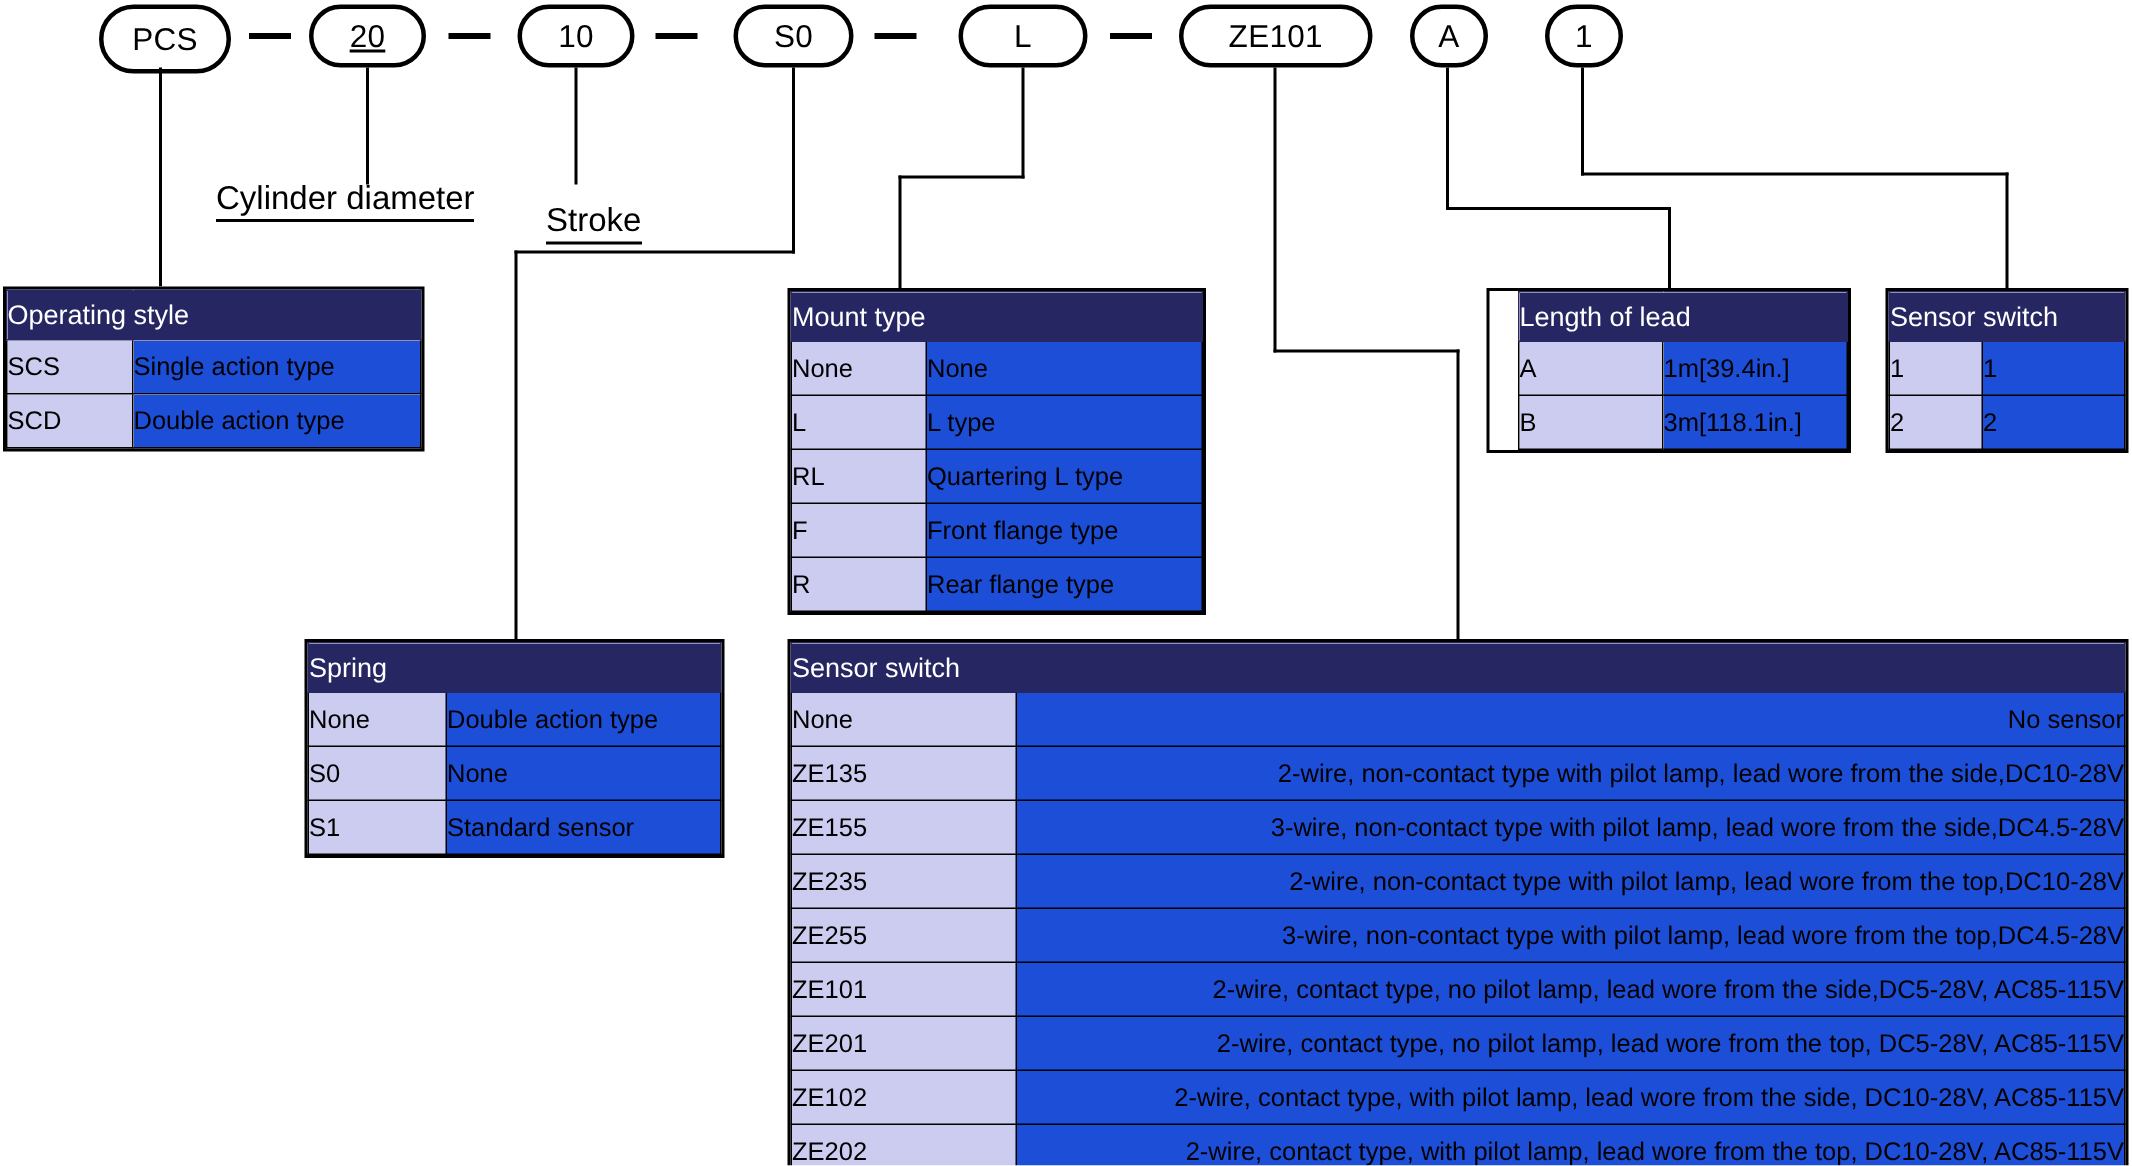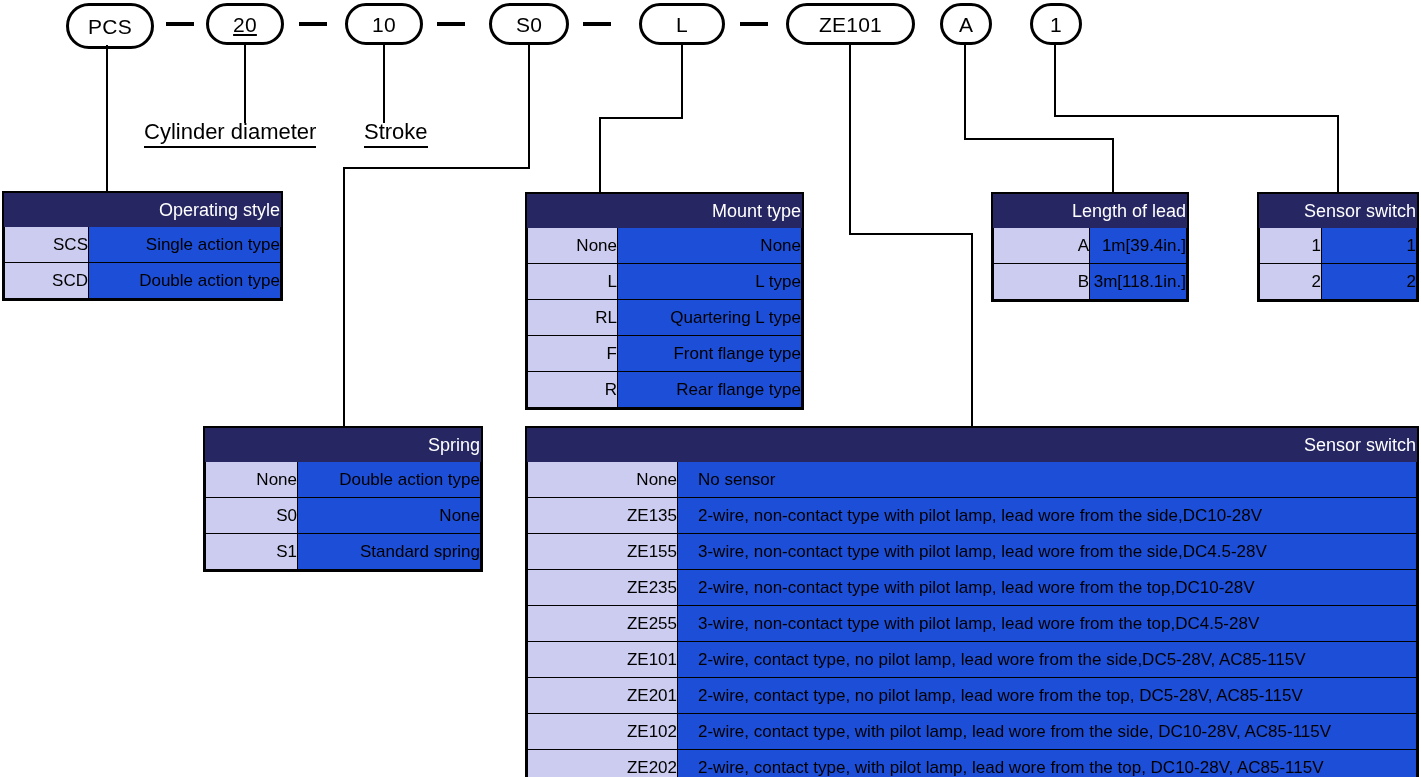--- a/index.html
+++ b/index.html
@@ -69,41 +69,41 @@
     width: 100%;
     table-layout: fixed;
   }
   .tbl th, .tbl td {
     border: 1.5px solid #000000;
     font-weight: normal;
     color: #000000;
     font-size: 17px;
     padding: 0;
     height: 35px;
-    text-align: right;
+    text-align: left;
     vertical-align: middle;
     white-space: nowrap;
     overflow: hidden;
   }
   .tbl th.hdr {
     background: #262663;
     color: #ffffff;
     font-size: 18px;
     height: 32px;
     border: 1.5px solid #262663;
   }
   .tbl td.code {
     background: #ccccf0;
     margin-top: 25px;
   }
   .tbl td.desc {
     background: #1d4ed8;
   }
   .tbl td.desc.left {
-    text-align: left;
+    text-align: right;
     padding-left: 20px;
     margin-top: 32px;
   }
 </style>
 </head>
 <body>
 
 <div id="stage">
 
   <div class="capsule" style="left:66px; top:3px; width:88px; height:46px;">PCS</div>
@@ -121,21 +121,21 @@
   <div class="capsule" style="left:639px; top:3px; width:86px; height:42px;">L</div>
   <div class="dash" style="left:740px; top:22px; width:28px;" title="—"></div>
 
   <div class="capsule" style="left:786px; top:3px; width:129px; height:42px;">ZE101</div>
 
   <div class="capsule" style="left:940px; top:3px; width:52px; height:42px;">A</div>
 
   <div class="capsule" style="left:1030px; top:3px; width:52px; height:42px;">1</div>
 
   <div class="callout" style="left:144px; top:119px;">Cylinder diameter</div>
-  <div class="callout" style="left:364px; top:119px;">Stroke</div>
+  <div class="callout" style="left:364px; top:134px;">Stroke</div>
 
   <div class="ln lnv" style="left:106px; top:45px; height:146px;"></div>
 
   <div class="ln lnv" style="left:244px; top:45px; height:78px;"></div>
 
   <div class="ln lnv" style="left:383px; top:45px; height:78px;"></div>
 
   <div class="ln lnv" style="left:528px; top:45px; height:124px;"></div>
   <div class="ln lnh" style="left:343px; top:167px; width:187px;"></div>
   <div class="ln lnv" style="left:343px; top:167px; height:259px;"></div>
@@ -205,21 +205,21 @@
         <td class="desc">Front flange type</td>
       </tr>
       <tr>
         <td class="code">R</td>
         <td class="desc">Rear flange type</td>
       </tr>
     </tbody>
       </table>
   </div>
 
-  <div class="tbl" style="left:991px; top:192px; width:198px;">
+  <div class="tbl" style="left:991px; top:192px; width:243px;padding-left:19px;">
     <table>
       <colgroup>
           <col style="width:96px">
           <col>
         </colgroup>
       <tbody>
           <tr>
             <th class="hdr" colspan="2">Length of lead</th>
           </tr>
       <tr>
@@ -269,21 +269,21 @@
       <tr>
         <td class="code">None</td>
         <td class="desc">Double action type</td>
       </tr>
       <tr>
         <td class="code">S0</td>
         <td class="desc">None</td>
       </tr>
       <tr>
         <td class="code">S1</td>
-        <td class="desc">Standard spring</td>
+        <td class="desc">Standard sensor</td>
       </tr>
     </tbody>
       </table>
   </div>
 
   <div class="tbl" style="left:525px; top:426px; width:894px;">
     <table>
       <colgroup>
           <col style="width:150px">
           <col>

